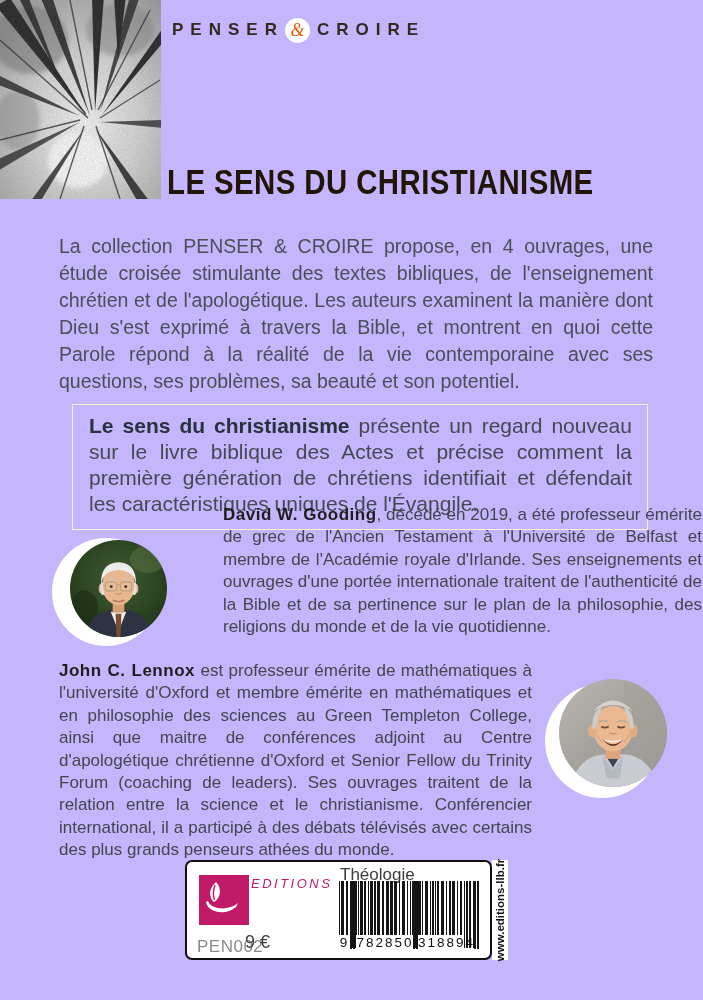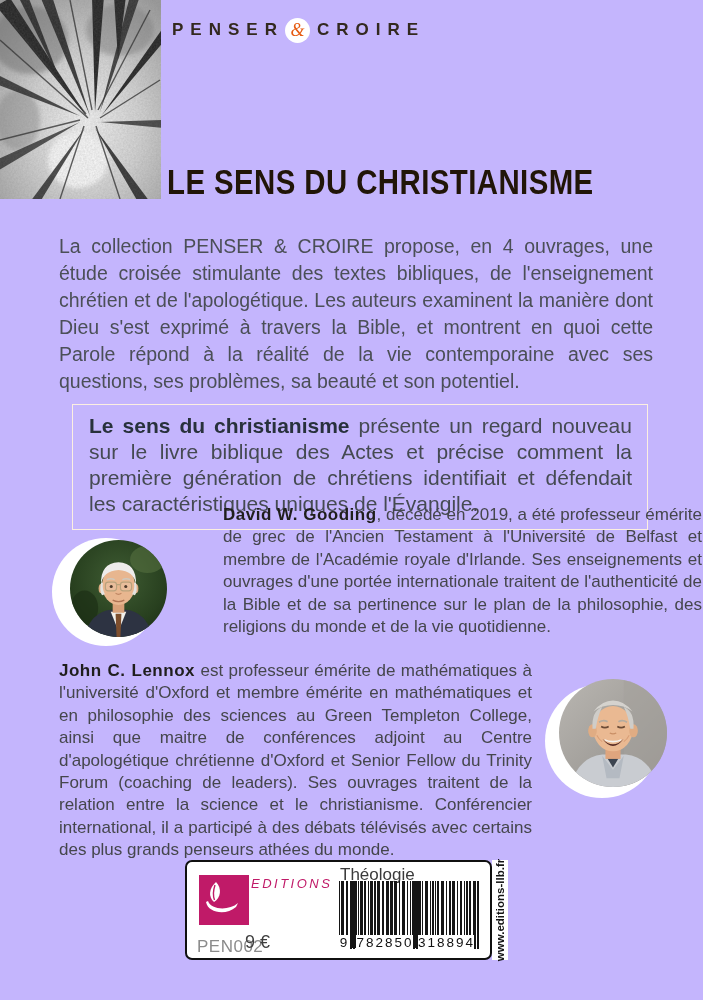--- a/index.html
+++ b/index.html
@@ -63,21 +63,21 @@
   
   .barcode{position:absolute; left:152px; top:19px; width:140px; height:67px;}
   .bars{position:absolute; inset:0;}
   .bars i{position:absolute; top:0; bottom:0; background:#151515;}
   .barcode .d{
     position:absolute; bottom:-2px; height:15px; background:#fff; z-index:3;
     font-size:13.5px; color:#111; text-align:center; line-height:15px;
   }
   .d1{left:-3px; width:15px;}
   .d2{left:17px; width:58px; letter-spacing:2px;}
-  .d3{left:79px; width:57px; letter-spacing:2px;}
+  .d3{left:79px; width:45px; letter-spacing:2px;}
   .guard{position:absolute; top:0; bottom:-1px; width:2px; background:#151515; z-index:4; box-shadow:3px 0 0 #151515;}
   .guard.gl{left:11px;} .guard.gm{left:74px;} .guard.gr{left:135px;}
   
   .web-strip{position:absolute; left:492px; top:860px; width:16px; height:100px; background:#ffffff;}
   .web-strip span{
     position:absolute; left:50%; top:50%;
     transform:translate(-50%,-50%) rotate(-90deg); white-space:nowrap;
     font-size:11.5px; font-weight:bold; color:#141414;
   }
 </style>

